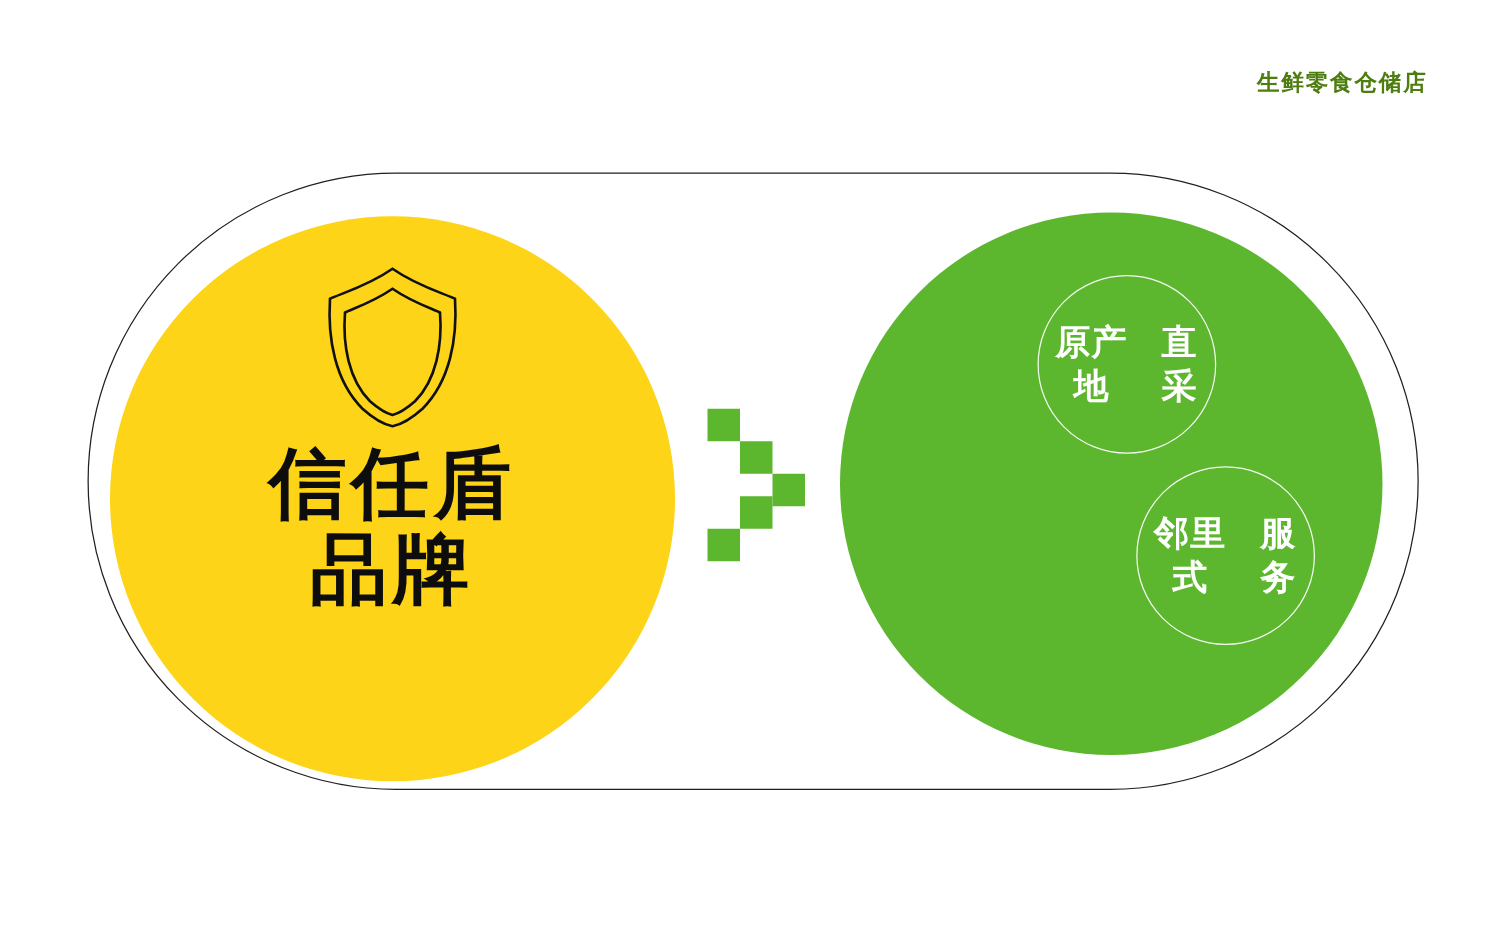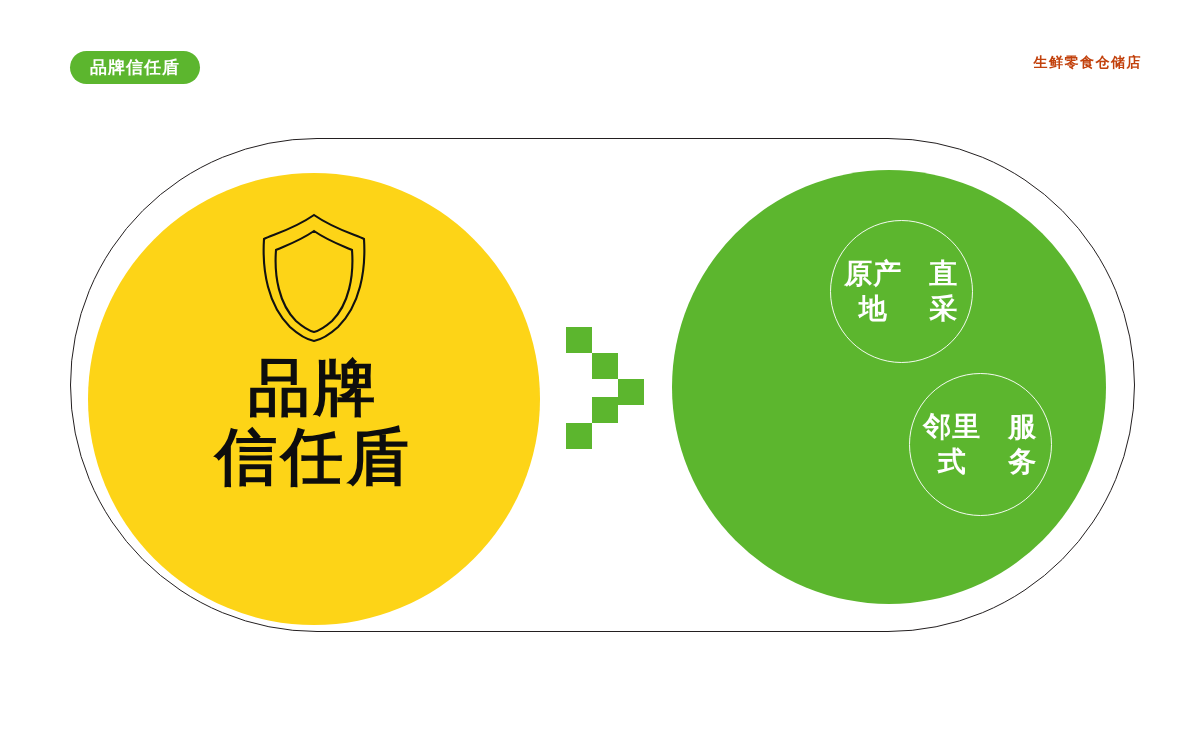--- a/index.html
+++ b/index.html
@@ -38,22 +38,22 @@
     display: flex;
     align-items: center;
     justify-content: center;
     box-sizing: border-box;
     white-space: nowrap;
   }
   .header-right {
     position: absolute;
     right: 58px;
     top: 54px;
-    color: #c2410c;
-    font-size: 14px;
+    color: #4d7c0f;
+    font-size: 18px;
     font-weight: bold;
     letter-spacing: 1.5px;
     white-space: nowrap;
   }
 
   
   .pill {
     position: absolute;
     left: 70px;
     top: 138px;
@@ -162,40 +162,39 @@
   .px1 { left: 0px;  top: 0px;  }
   .px2 { left: 26px; top: 26px; }
   .px3 { left: 52px; top: 52px; }
   .px4 { left: 26px; top: 70px; }
   .px5 { left: 0px;  top: 96px; }
 </style>
 </head>
 <body>
 
 <div class="header">
-  <div class="badge">品牌信任盾</div>
   <div class="header-right">生鲜零食仓储店</div>
 </div>
 
 <div class="pill"></div>
 
 <div class="yellow-circle">
 
   <div class="shield-wrap">
     <svg viewBox="0 0 120 135" width="120" height="135" aria-hidden="true">
       <path d="M60 6 C 40 20, 18 26, 10 30 C 8 62, 14 96, 36 118 C 46 127, 55 131, 60 132
                C 65 131, 74 127, 84 118 C 106 96, 112 62, 110 30 C 102 26, 80 20, 60 6 Z" fill="none" stroke="#111111" stroke-width="2.1"></path>
       <path d="M60 22 C 44 33, 28 38, 22 41 C 20 67, 25 95, 42 112 C 50 119, 56 122, 60 123
                C 64 122, 70 119, 78 112 C 95 95, 100 67, 98 41 C 92 38, 76 33, 60 22 Z" fill="none" stroke="#111111" stroke-width="2.1"></path>
     </svg>
   </div>
 
   <div class="yellow-title">
+    <span class="line">信任盾</span>
     <span class="line">品牌</span>
-    <span class="line">信任盾</span>
   </div>
 </div>
 
 <div class="pixel-arrow">
   <span class="px px1"></span>
   <span class="px px2"></span>
   <span class="px px3"></span>
   <span class="px px4"></span>
   <span class="px px5"></span>
 </div>

